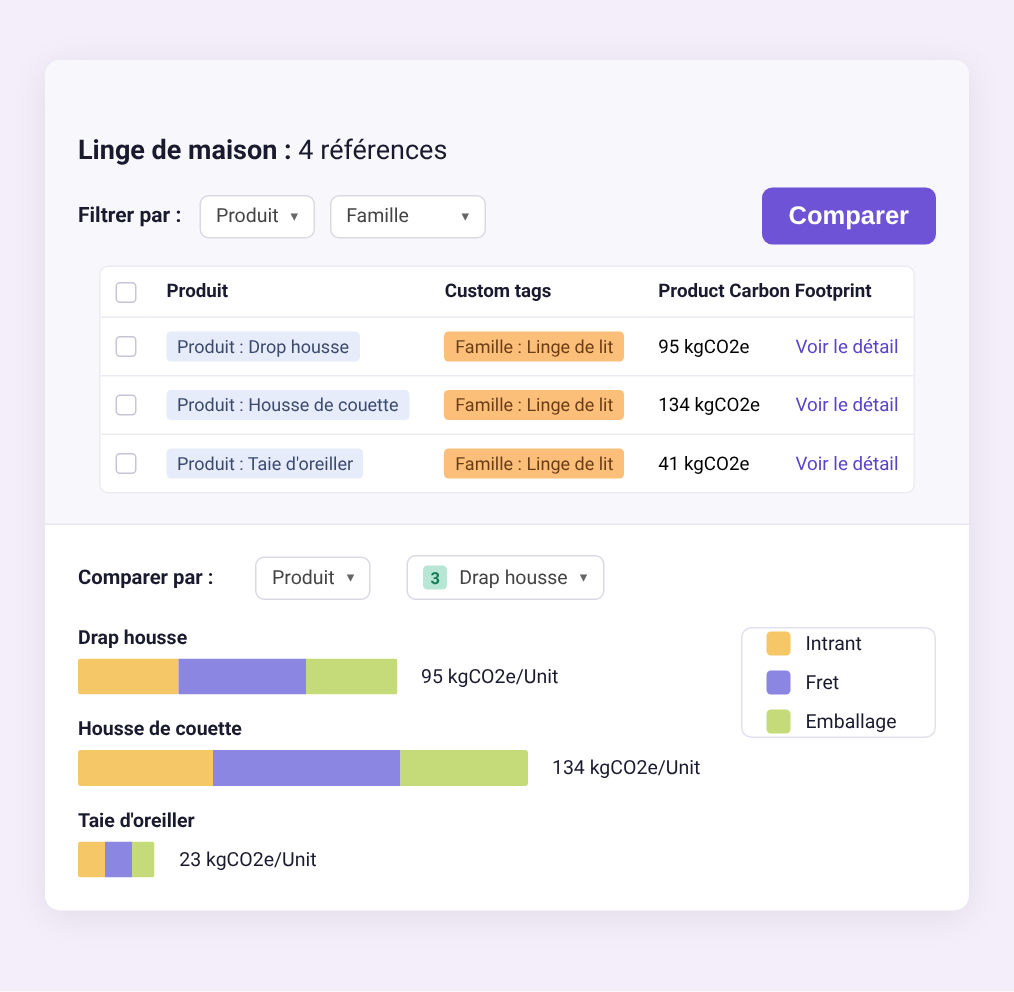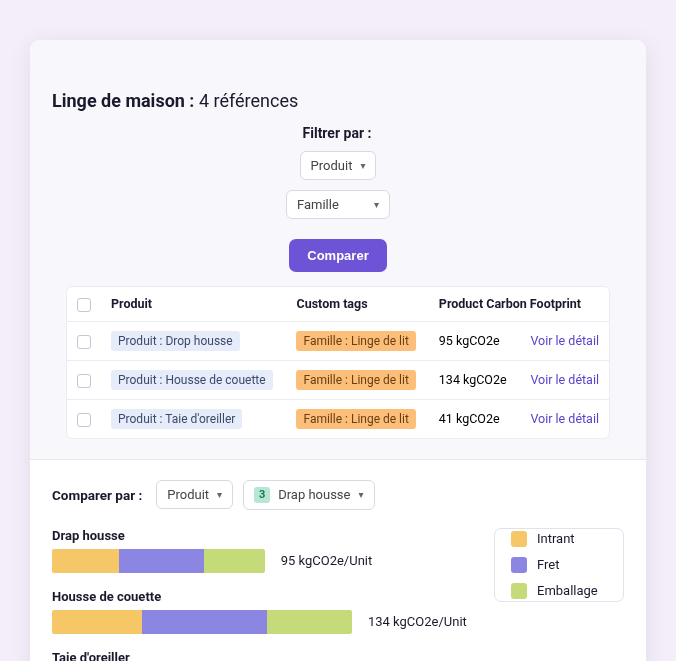--- a/index.html
+++ b/index.html
@@ -34,21 +34,20 @@
     font-size: 18px;
     color: #1a1a2e;
     margin-bottom: 14px;
     margin-top: 32px;
   }
   .refcount b { font-weight: 700; }
   .filter-row {
     display: flex;
     align-items: center;
     gap: 10px;
-    flex-direction: column;
   }
   .filter-label {
     font-size: 14px;
     font-weight: 700;
     color: #1a1a2e;
     margin-right: 2px;
   }
   .select {
     display: inline-flex;
     align-items: center;
@@ -65,21 +64,21 @@
     font-size: 10px;
     color: #666;
   }
   .spacer { flex: 1; }
   .btn-primary {
     background: #6f53d6;
     color: #fff;
     border: none;
     border-radius: 7px;
     padding: 9px 18px;
-    font-size: 13px;
+    font-size: 17px;
     font-weight: 600;
     cursor: pointer;
   }
   .table-wrap {
     background: #fff;
     margin: 14px 14px 0 14px;
     border: 1px solid #eceaf3;
     border-radius: 6px;
     overflow: hidden;
   }
@@ -119,21 +118,21 @@
   }
   .analysis h2 {
     font-size: 14px;
     font-weight: 700;
     color: #1a1a2e;
     margin-bottom: 14px;
   }
   .compare-row {
     display: flex;
     align-items: center;
-    gap: 10px;
+    gap: 24px;
     margin-bottom: 18px;
   }
   .compare-label {
     font-size: 13.5px;
     font-weight: 700;
     color: #1a1a2e;
     margin-right: 4px;
   }
   .badge-count {
     display: inline-flex;

